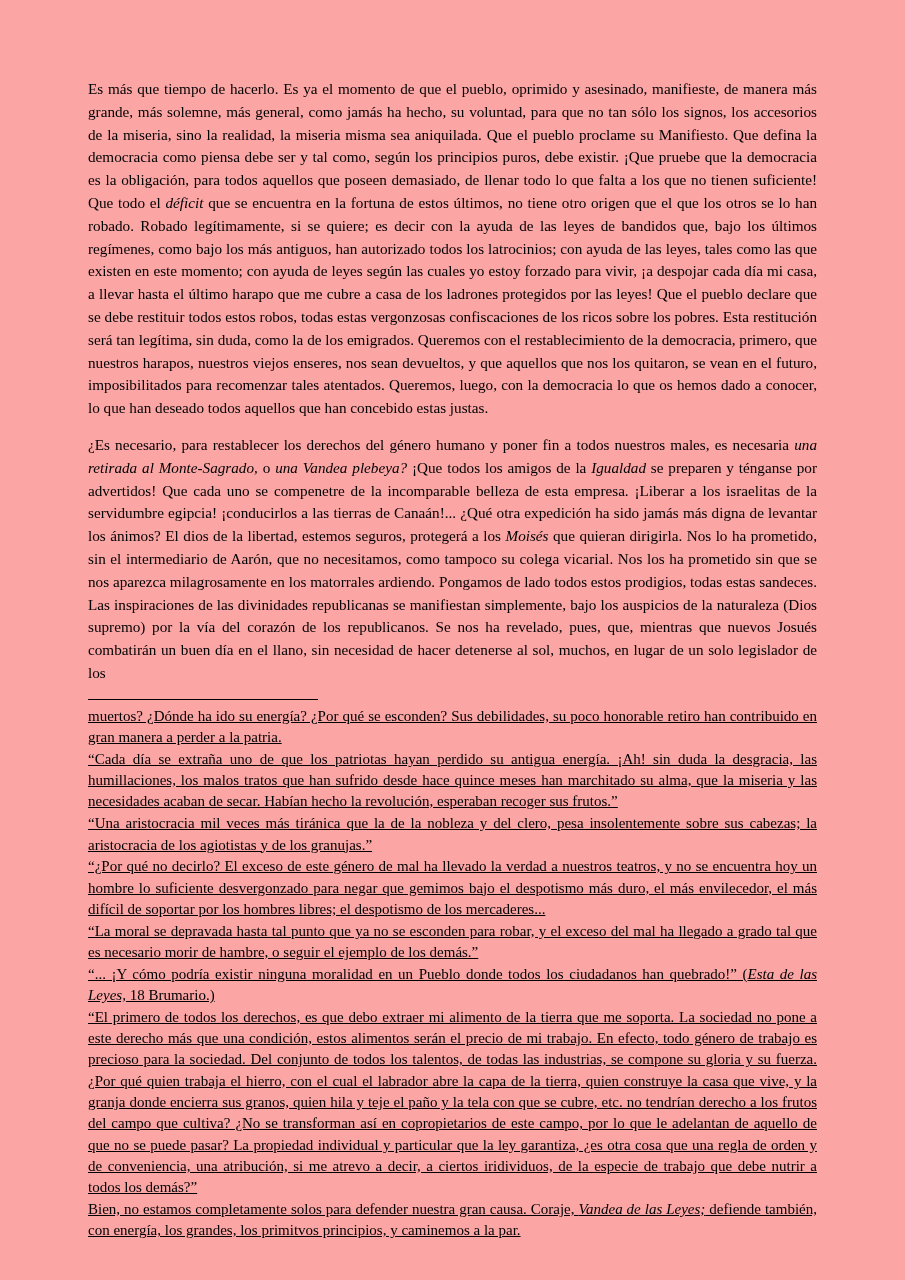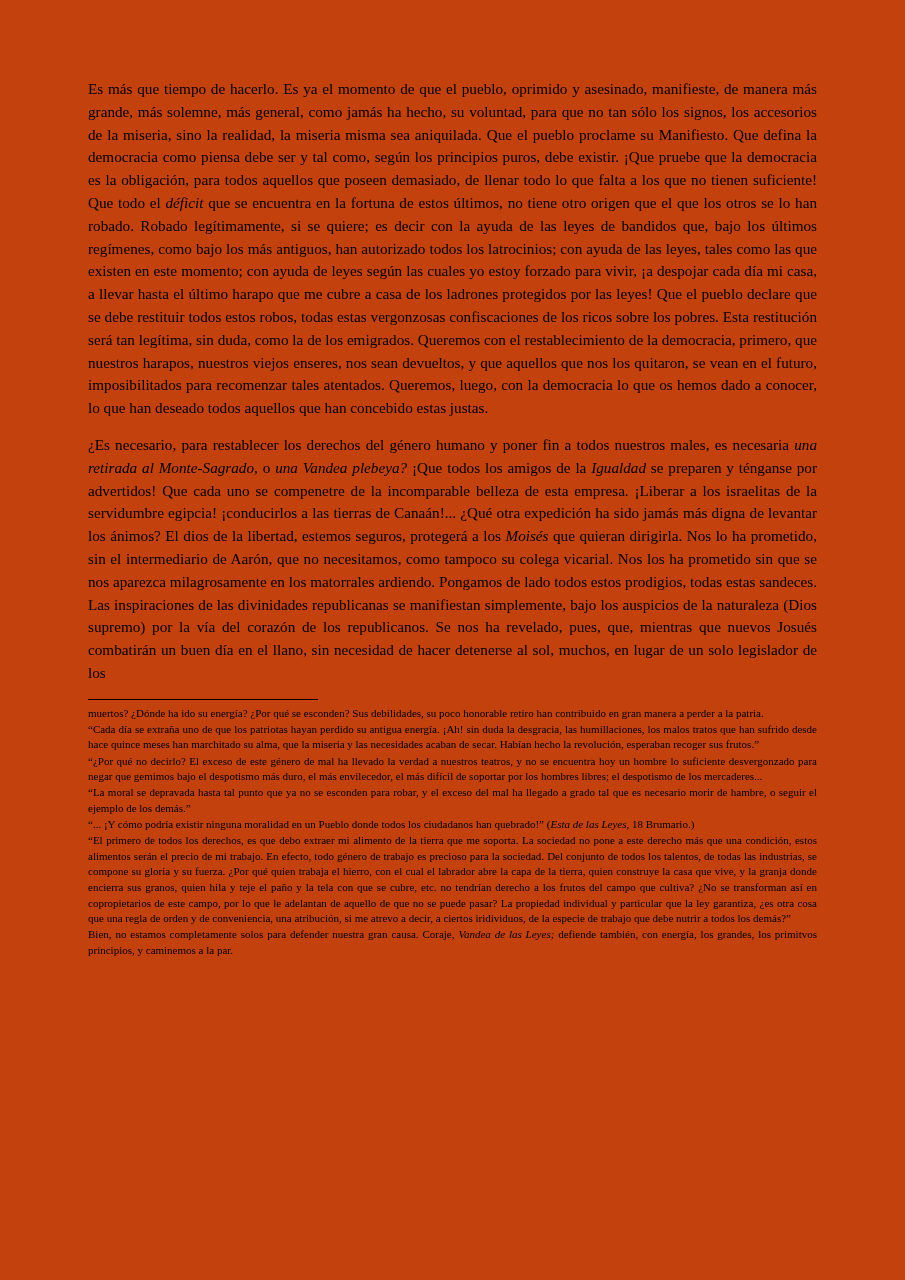--- a/index.html
+++ b/index.html
@@ -4,21 +4,21 @@
 <style>
   html, body {
     margin: 0;
     padding: 0;
     background: #ffffff;
   }
   .page {
     width: 905px;
     height: 1280px;
     margin: 0 auto;
-    background: #c2410c;
+    background: #fca5a5;
     position: relative;
     box-sizing: border-box;
     padding: 78px 88px 24px 88px;
     font-family: "Liberation Serif", "DejaVu Serif", serif;
     color: #000000;
   }
   .body-text p {
     margin: 0 0 14px 0;
     font-size: 15.2px;
     line-height: 1.5;
@@ -29,23 +29,24 @@
   .body-text em {
     font-style: italic;
   }
   .footnote-rule {
     width: 230px;
     height: 0;
     border-top: 1px solid #000000;
     margin: 14px 0 6px 0;
   }
   .footnotes {
-    font-size: 11px;
+    font-size: 15px;
     line-height: 1.42;
     text-align: justify;
+    text-decoration: underline;
   }
   .footnotes p {
     margin: 0 0 0.5px 0;
   }
   .footnotes em {
     font-style: italic;
   }
 </style>
 </head>
 <body>
@@ -55,20 +56,21 @@
   <div class="body-text">
     <p>Es más que tiempo de hacerlo. Es ya el momento de que el pueblo, oprimido y asesinado, manifieste, de manera más grande, más solemne, más general, como jamás ha hecho, su voluntad, para que no tan sólo los signos, los accesorios de la miseria, sino la realidad, la miseria misma sea aniquilada. Que el pueblo proclame su Manifiesto. Que defina la democracia como piensa debe ser y tal como, según los principios puros, debe existir. ¡Que pruebe que la democracia es la obligación, para todos aquellos que poseen demasiado, de llenar todo lo que falta a los que no tienen suficiente! Que todo el <em>déficit</em> que se encuentra en la fortuna de estos últimos, no tiene otro origen que el que los otros se lo han robado. Robado legítimamente, si se quiere; es decir con la ayuda de las leyes de bandidos que, bajo los últimos regímenes, como bajo los más antiguos, han autorizado todos los latrocinios; con ayuda de las leyes, tales como las que existen en este momento; con ayuda de leyes según las cuales yo estoy forzado para vivir, ¡a despojar cada día mi casa, a llevar hasta el último harapo que me cubre a casa de los ladrones protegidos por las leyes! Que el pueblo declare que se debe restituir todos estos robos, todas estas vergonzosas confiscaciones de los ricos sobre los pobres. Esta restitución será tan legítima, sin duda, como la de los emigrados. Queremos con el restablecimiento de la democracia, primero, que nuestros harapos, nuestros viejos enseres, nos sean devueltos, y que aquellos que nos los quitaron, se vean en el futuro, imposibilitados para recomenzar tales atentados. Queremos, luego, con la democracia lo que os hemos dado a conocer, lo que han deseado todos aquellos que han concebido estas justas.</p>
     <p>¿Es necesario, para restablecer los derechos del género humano y poner fin a todos nuestros males, es necesaria <em>una retirada al Monte-Sagrado,</em> o <em>una Vandea plebeya?</em> ¡Que todos los amigos de la <em>Igualdad</em> se preparen y ténganse por advertidos! Que cada uno se compenetre de la incomparable belleza de esta empresa. ¡Liberar a los israelitas de la servidumbre egipcia! ¡conducirlos a las tierras de Canaán!... ¿Qué otra expedición ha sido jamás más digna de levantar los ánimos? El dios de la libertad, estemos seguros, protegerá a los <em>Moisés</em> que quieran dirigirla. Nos lo ha prometido, sin el intermediario de Aarón, que no necesitamos, como tampoco su colega vicarial. Nos los ha prometido sin que se nos aparezca milagrosamente en los matorrales ardiendo. Pongamos de lado todos estos prodigios, todas estas sandeces. Las inspiraciones de las divinidades republicanas se manifiestan simplemente, bajo los auspicios de la naturaleza (Dios supremo) por la vía del corazón de los republicanos. Se nos ha revelado, pues, que, mientras que nuevos Josués combatirán un buen día en el llano, sin necesidad de hacer detenerse al sol, muchos, en lugar de un solo legislador de los</p>
   </div>
 
   <div class="footnote-rule"></div>
 
   <div class="footnotes">
     <p>muertos? ¿Dónde ha ido su energía? ¿Por qué se esconden? Sus debilidades, su poco honorable retiro han contribuido en gran manera a perder a la patria.</p>
     <p>“Cada día se extraña uno de que los patriotas hayan perdido su antigua energía. ¡Ah! sin duda la desgracia, las humillaciones, los malos tratos que han sufrido desde hace quince meses han marchitado su alma, que la miseria y las necesidades acaban de secar. Habían hecho la revolución, esperaban recoger sus frutos.”</p>
+    <p>“Una aristocracia mil veces más tiránica que la de la nobleza y del clero, pesa insolentemente sobre sus cabezas; la aristocracia de los agiotistas y de los granujas.”</p>
     <p>“¿Por qué no decirlo? El exceso de este género de mal ha llevado la verdad a nuestros teatros, y no se encuentra hoy un hombre lo suficiente desvergonzado para negar que gemimos bajo el despotismo más duro, el más envilecedor, el más difícil de soportar por los hombres libres; el despotismo de los mercaderes...</p>
     <p>“La moral se depravada hasta tal punto que ya no se esconden para robar, y el exceso del mal ha llegado a grado tal que es necesario morir de hambre, o seguir el ejemplo de los demás.”</p>
     <p>“... ¡Y cómo podría existir ninguna moralidad en un Pueblo donde todos los ciudadanos han quebrado!” (<em>Esta de las Leyes,</em> 18 Brumario.)</p>
     <p>“El primero de todos los derechos, es que debo extraer mi alimento de la tierra que me soporta. La sociedad no pone a este derecho más que una condición, estos alimentos serán el precio de mi trabajo. En efecto, todo género de trabajo es precioso para la sociedad. Del conjunto de todos los talentos, de todas las industrias, se compone su gloria y su fuerza. ¿Por qué quien trabaja el hierro, con el cual el labrador abre la capa de la tierra, quien construye la casa que vive, y la granja donde encierra sus granos, quien hila y teje el paño y la tela con que se cubre, etc. no tendrían derecho a los frutos del campo que cultiva? ¿No se transforman así en copropietarios de este campo, por lo que le adelantan de aquello de que no se puede pasar? La propiedad individual y particular que la ley garantiza, ¿es otra cosa que una regla de orden y de conveniencia, una atribución, si me atrevo a decir, a ciertos iridividuos, de la especie de trabajo que debe nutrir a todos los demás?”</p>
     <p>Bien, no estamos completamente solos para defender nuestra gran causa. Coraje, <em>Vandea de las Leyes;</em> defiende también, con energía, los grandes, los primitvos principios, y caminemos a la par.</p>
   </div>
 
 </div>
 
 </body></html>

